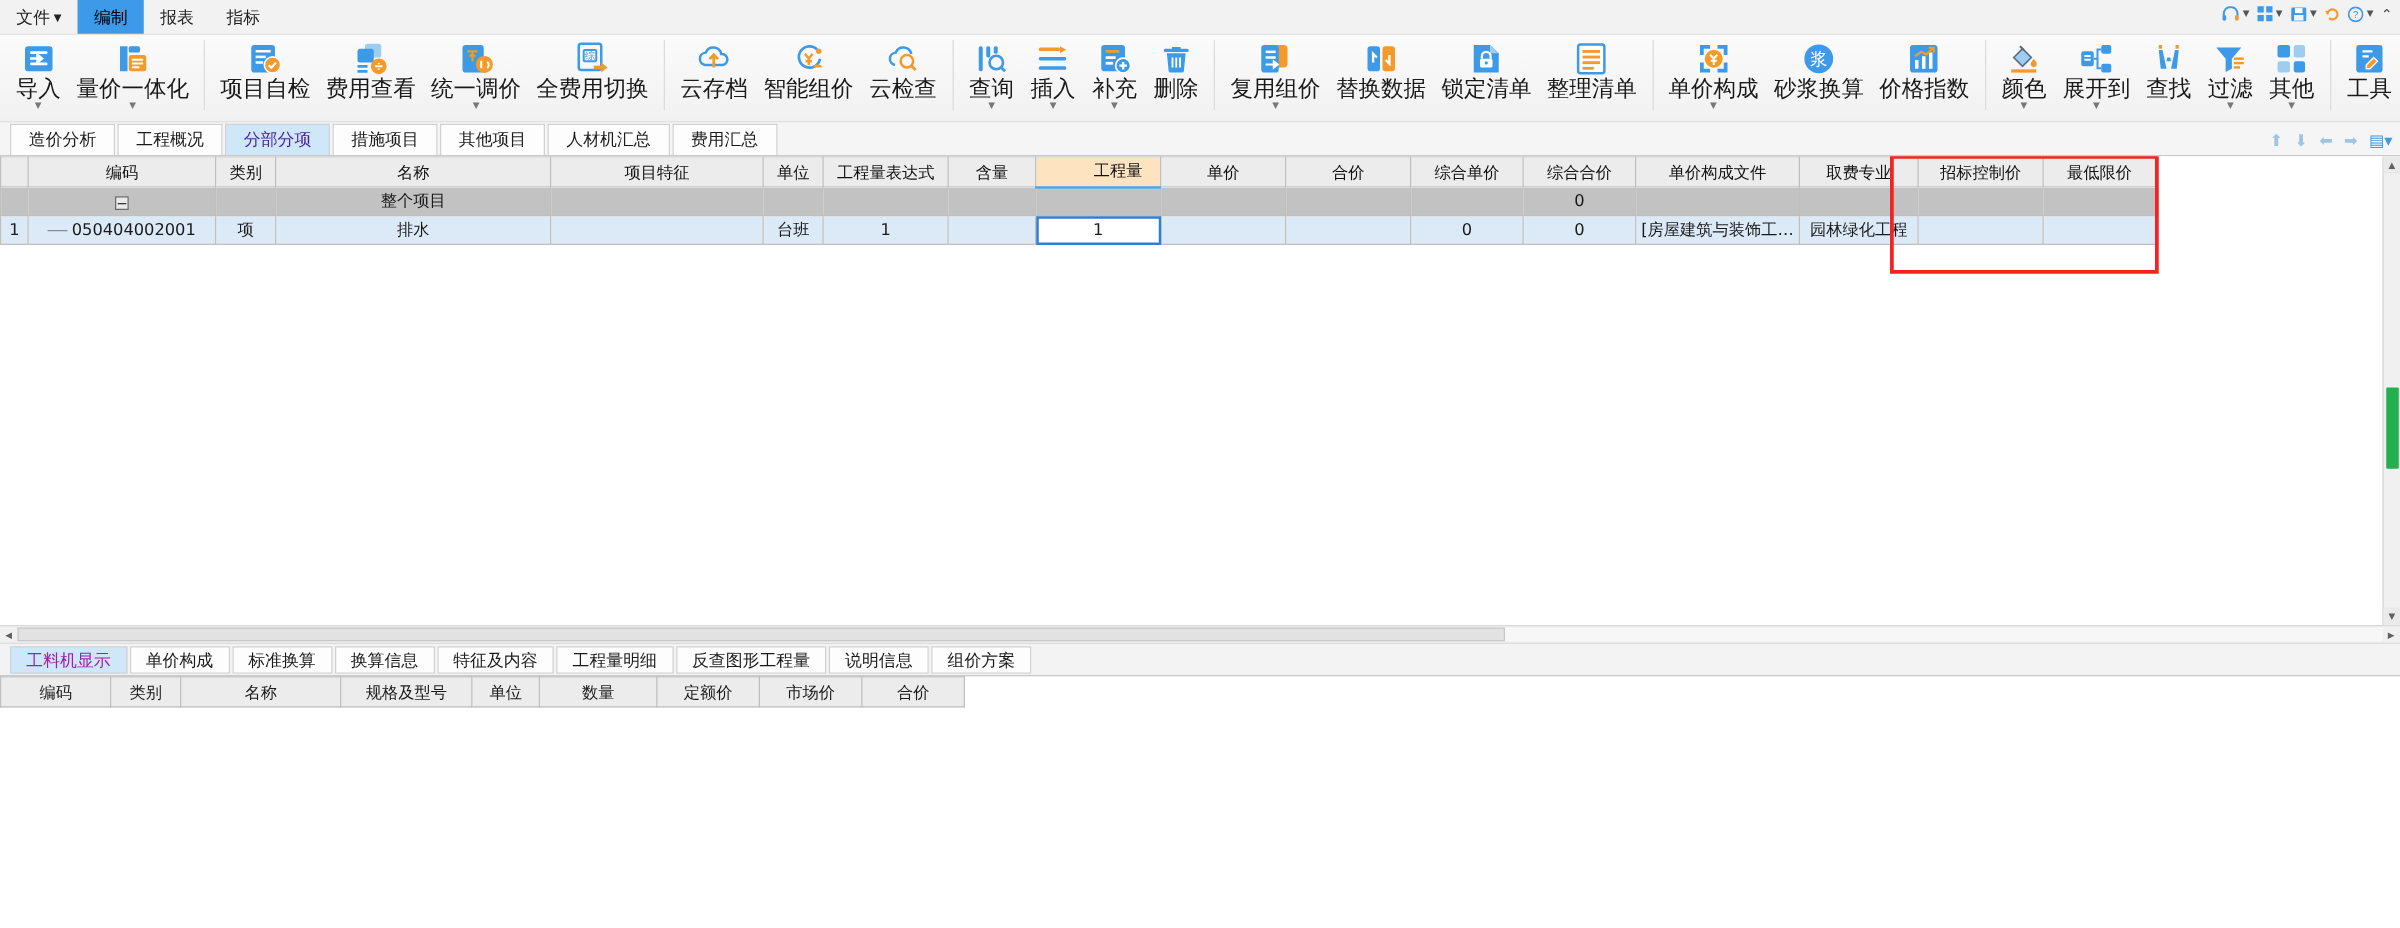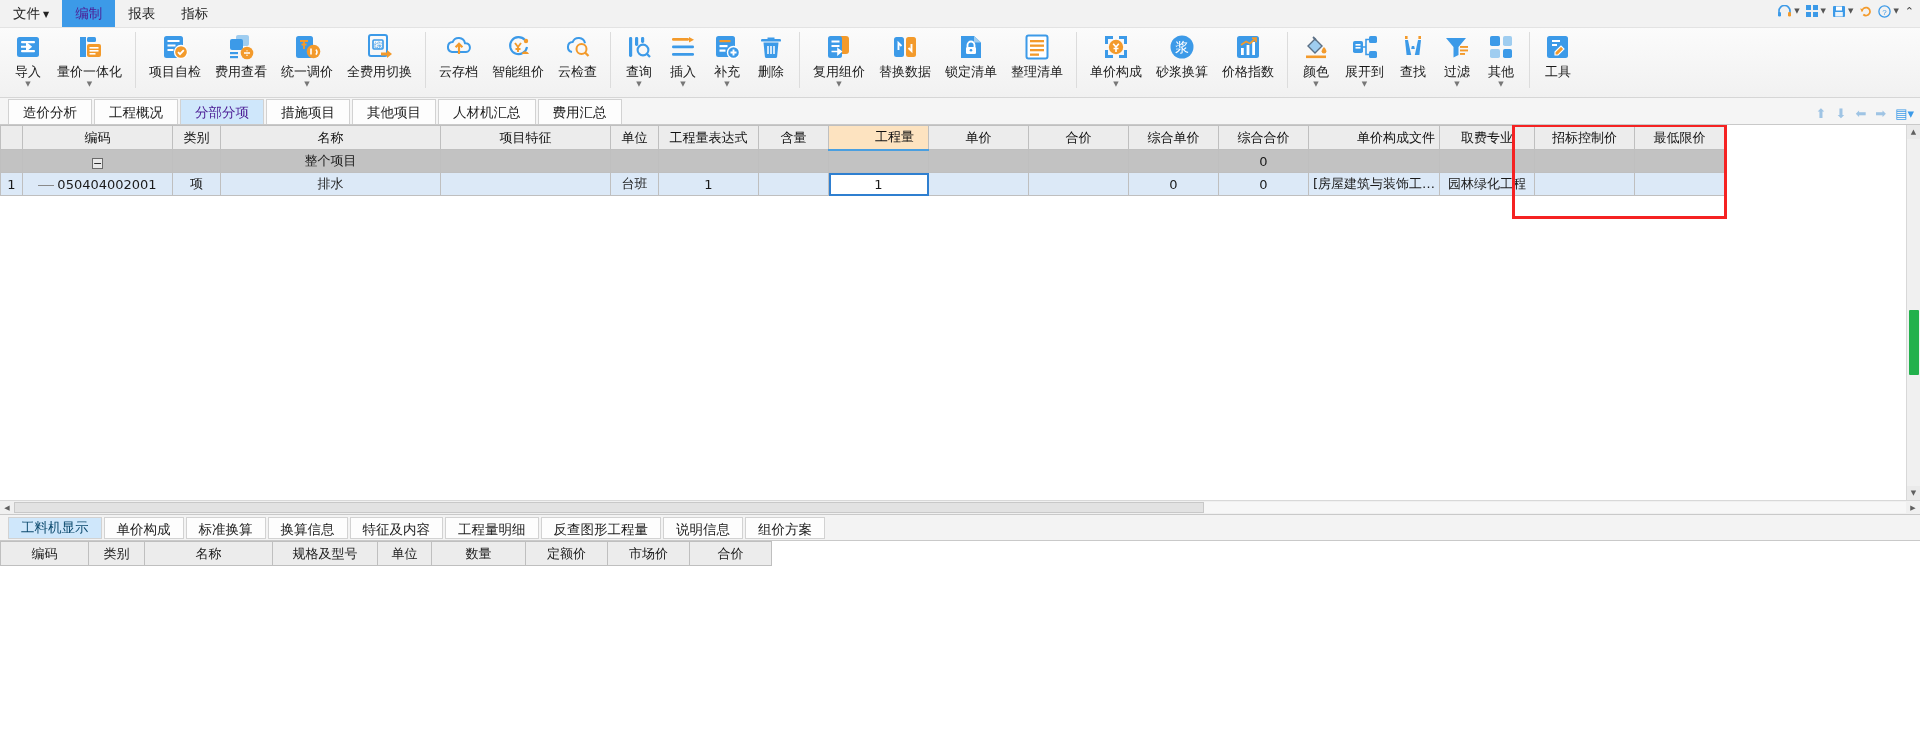--- a/index.html
+++ b/index.html
@@ -24,21 +24,21 @@
   .menu-item {
     padding:0 13px;
     display:flex; align-items:center;
     font-size:13.5px;
     color:#222;
     cursor:default;
     white-space:nowrap;
   }
   .menu-item.active {
     background:#3c9ae8;
-    color:#4c1d95;
+    color:#000000;
   }
   .menu-caret { font-size:8px; margin-left:3px; position:relative; top:1px; }
 
   .winbtns {
     position:absolute; right:4px; top:0; height:22px;
     display:flex; align-items:center; gap:2px;
   }
   .wb {
     display:flex; align-items:center;
     font-size:11px; color:#3c9ae8; padding:0 2px;
@@ -66,21 +66,21 @@
   }
   .rsep { width:1px; background:#dcdcdc; height:56px; margin:4px 6px 0 6px; }
   .rbtn {
     width:auto; min-width:44px;
     padding:4px 7px 0 7px;
     display:flex; flex-direction:column; align-items:center;
     cursor:default;
   }
   .rbtn .ico { width:30px; height:30px; display:block; }
   .rbtn .lbl {
-    margin-top:2px; font-size:13px; color:#1a1a1a; white-space:nowrap;
+    margin-top:2px; font-size:18px; color:#1a1a1a; white-space:nowrap;
     line-height:15px;
   }
   .rbtn .dd { font-size:7px; color:#777; line-height:8px; margin-top:1px;}
   .rbtn .dd.hide { visibility:hidden; }
 
   
   .maintabs {
     height:27px;
     background:#f5f5f5;
     display:flex;
@@ -197,21 +197,21 @@
     height:26px; display:flex; align-items:center;
     background:#f3f3f3; padding-left:8px;
     border-bottom:1px solid #c9c9c9;
   }
   .btab {
     height:22px; line-height:22px; padding:0 12px;
     font-size:13.5px; background:#fdfdfd;
     border:1px solid #d2d2d2; margin-right:2px;
     color:#1a1a1a; white-space:nowrap; cursor:default;
   }
-  .btab.active { background:#cfe7fb; color:#0c4a6e;font-family:Liberation Mono, monospace; }
+  .btab.active { background:#cfe7fb; color:#a21caf; }
   table.subgrid { border-collapse:collapse; table-layout:fixed; }
   table.subgrid th {
     border:1px solid #bfbfbf; background:#ececec;
     font-weight:normal; font-size:13px; height:24px;
     text-align:center; white-space:nowrap;
   }
 </style>
 </head>
 <body>
 
@@ -664,21 +664,21 @@
         <th style="width:220px;">名称</th>
         <th style="width:170px;">项目特征</th>
         <th style="width:48px;">单位</th>
         <th style="width:100px;">工程量表达式</th>
         <th style="width:70px;">含量</th>
         <th style="width:100px;padding-left:36px;" class="qty-col">工程量</th>
         <th style="width:100px;">单价</th>
         <th style="width:100px;">合价</th>
         <th style="width:90px;">综合单价</th>
         <th style="width:90px;text-align:center;">综合合价</th>
-        <th style="width:130px;text-align:right;">单价构成文件</th>
+        <th style="width:130px;">单价构成文件</th>
         <th style="width:95px;">取费专业</th>
         <th style="width:100px;">招标控制价</th>
         <th style="width:90px;">最低限价</th>
       </tr>
     </thead>
     <tbody>
       <tr class="group-row">
         <td class="rowhdr"></td>
         <td class="lefttext">
           <span class="expander">−</span>

